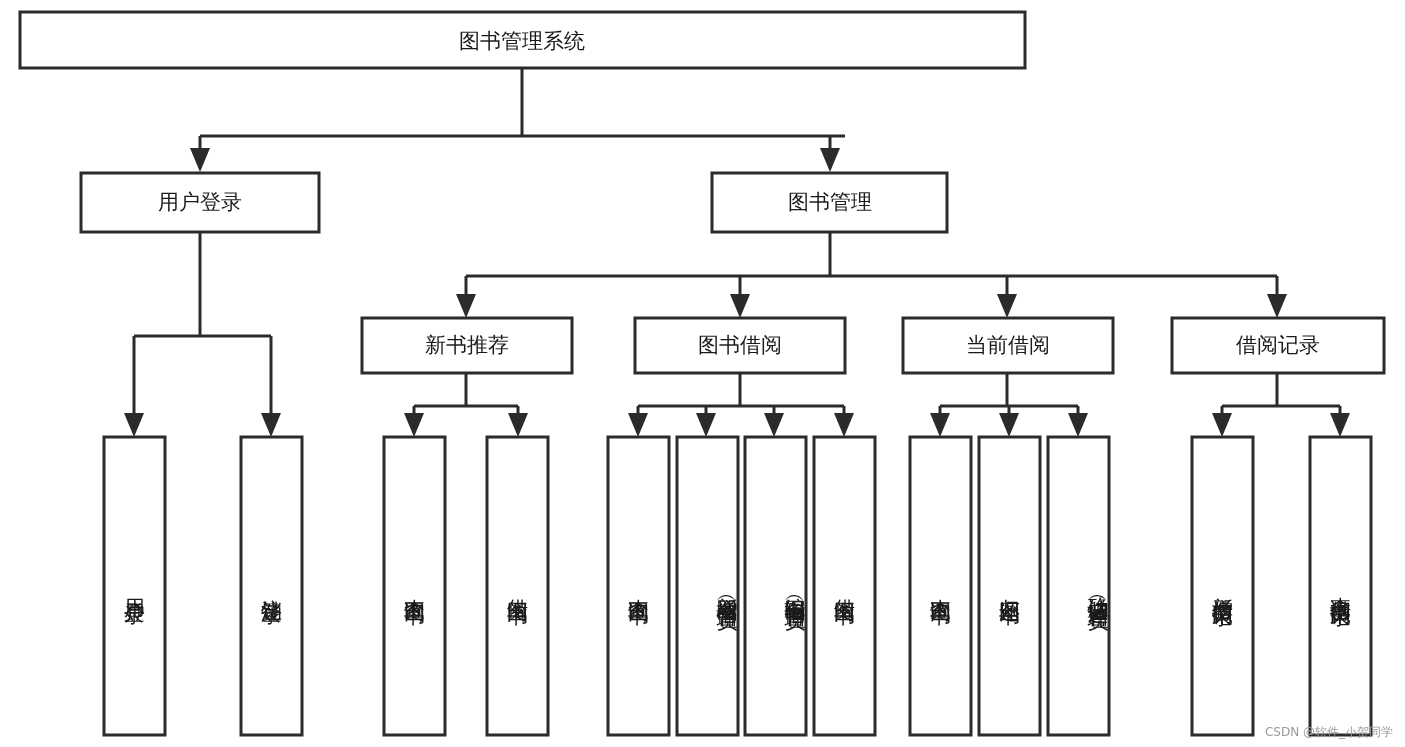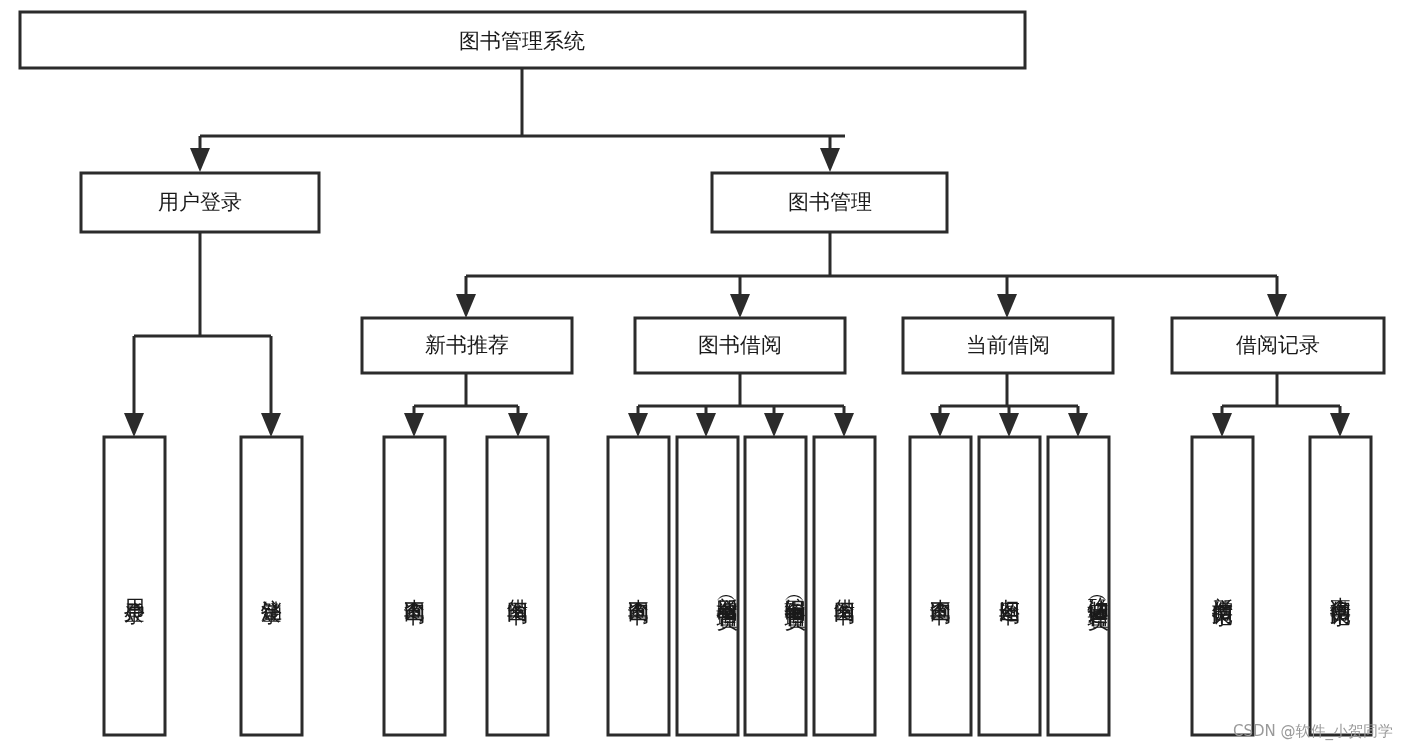--- a/index.html
+++ b/index.html
@@ -60,21 +60,21 @@
     letter-spacing: 2px;
     white-space: nowrap;
     text-align: center;
     user-select: none;
   }
   #watermark {
     position: absolute;
     right: 12px;
     bottom: 6px;
     font-family: "DejaVu Sans", "Liberation Sans", sans-serif;
-    font-size: 15px;
+    font-size: 12px;
     color: #9a9a9a;
     white-space: nowrap;
     user-select: none;
   }
 </style>
 </head>
 <body>
 
 <div id="diagram-root">
 

